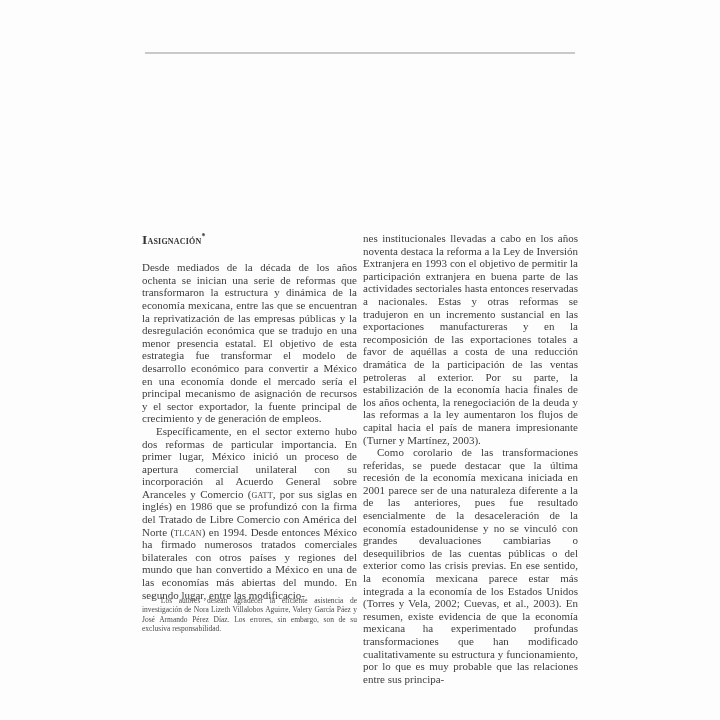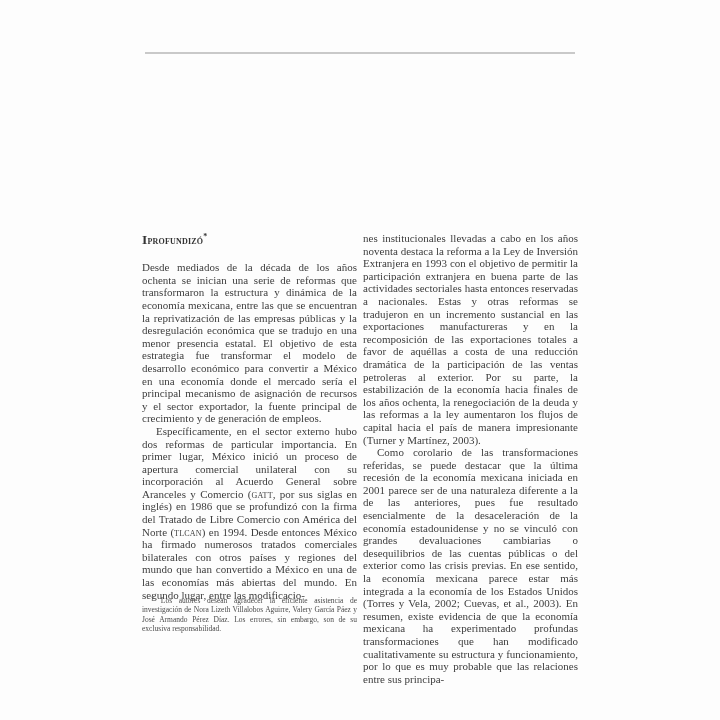--- a/index.html
+++ b/index.html
@@ -125,21 +125,21 @@
 <div class="page">
 
   <div class="header-zone">
     <div class="header-rule"></div>
   </div>
 
   <div class="columns">
 
     <div class="col col-left">
 
-      <h2 class="section-title"><span class="drop">I</span><span>profundizó</span><sup>*</sup></h2>
+      <h2 class="section-title"><span class="drop">I</span><span>asignación</span><sup>*</sup></h2>
 
       <p class="body">Desde mediados de la década de los años ochenta se inician una serie de reformas que transformaron la estructura y dinámica de la economía mexicana, entre las que se encuentran la reprivatización de las empresas públicas y la desregulación económica que se tradujo en una menor presencia estatal. El objetivo de esta estrategia fue transformar el modelo de desarrollo económico para convertir a México en una economía donde el mercado sería el principal mecanismo de asignación de recursos y el sector exportador, la fuente principal de crecimiento y de generación de empleos.</p>
 
       <p class="body"><span>Específicamente, en el sector externo hubo dos reformas de particular importancia. En primer lugar, México inició un proceso de apertura comercial unilateral con su incorporación al Acuerdo General sobre Aranceles y Comercio (</span><span class="sc">gatt</span><span>, por sus siglas en inglés) en 1986 que se profundizó con la firma del Tratado de Libre Comercio con América del Norte (</span><span class="sc">tlcan</span><span>) en 1994. Desde entonces México ha firmado numerosos tratados comerciales bilaterales con otros países y regiones del mundo que han convertido a México en una de las economías más abiertas del mundo. En segundo lugar, entre las modificacio-</span></p>
 
     </div>
 
     <div class="col col-right">
 
       <p class="body cont">nes institucionales llevadas a cabo en los años noventa destaca la reforma a la Ley de Inversión Extranjera en 1993 con el objetivo de permitir la participación extranjera en buena parte de las actividades sectoriales hasta entonces reservadas a nacionales. Estas y otras reformas se tradujeron en un incremento sustancial en las exportaciones manufactureras y en la recomposición de las exportaciones totales a favor de aquéllas a costa de una reducción dramática de la participación de las ventas petroleras al exterior. Por su parte, la estabilización de la economía hacia finales de los años ochenta, la renegociación de la deuda y las reformas a la ley aumentaron los flujos de capital hacia el país de manera impresionante (Turner y Martínez, 2003).</p>

